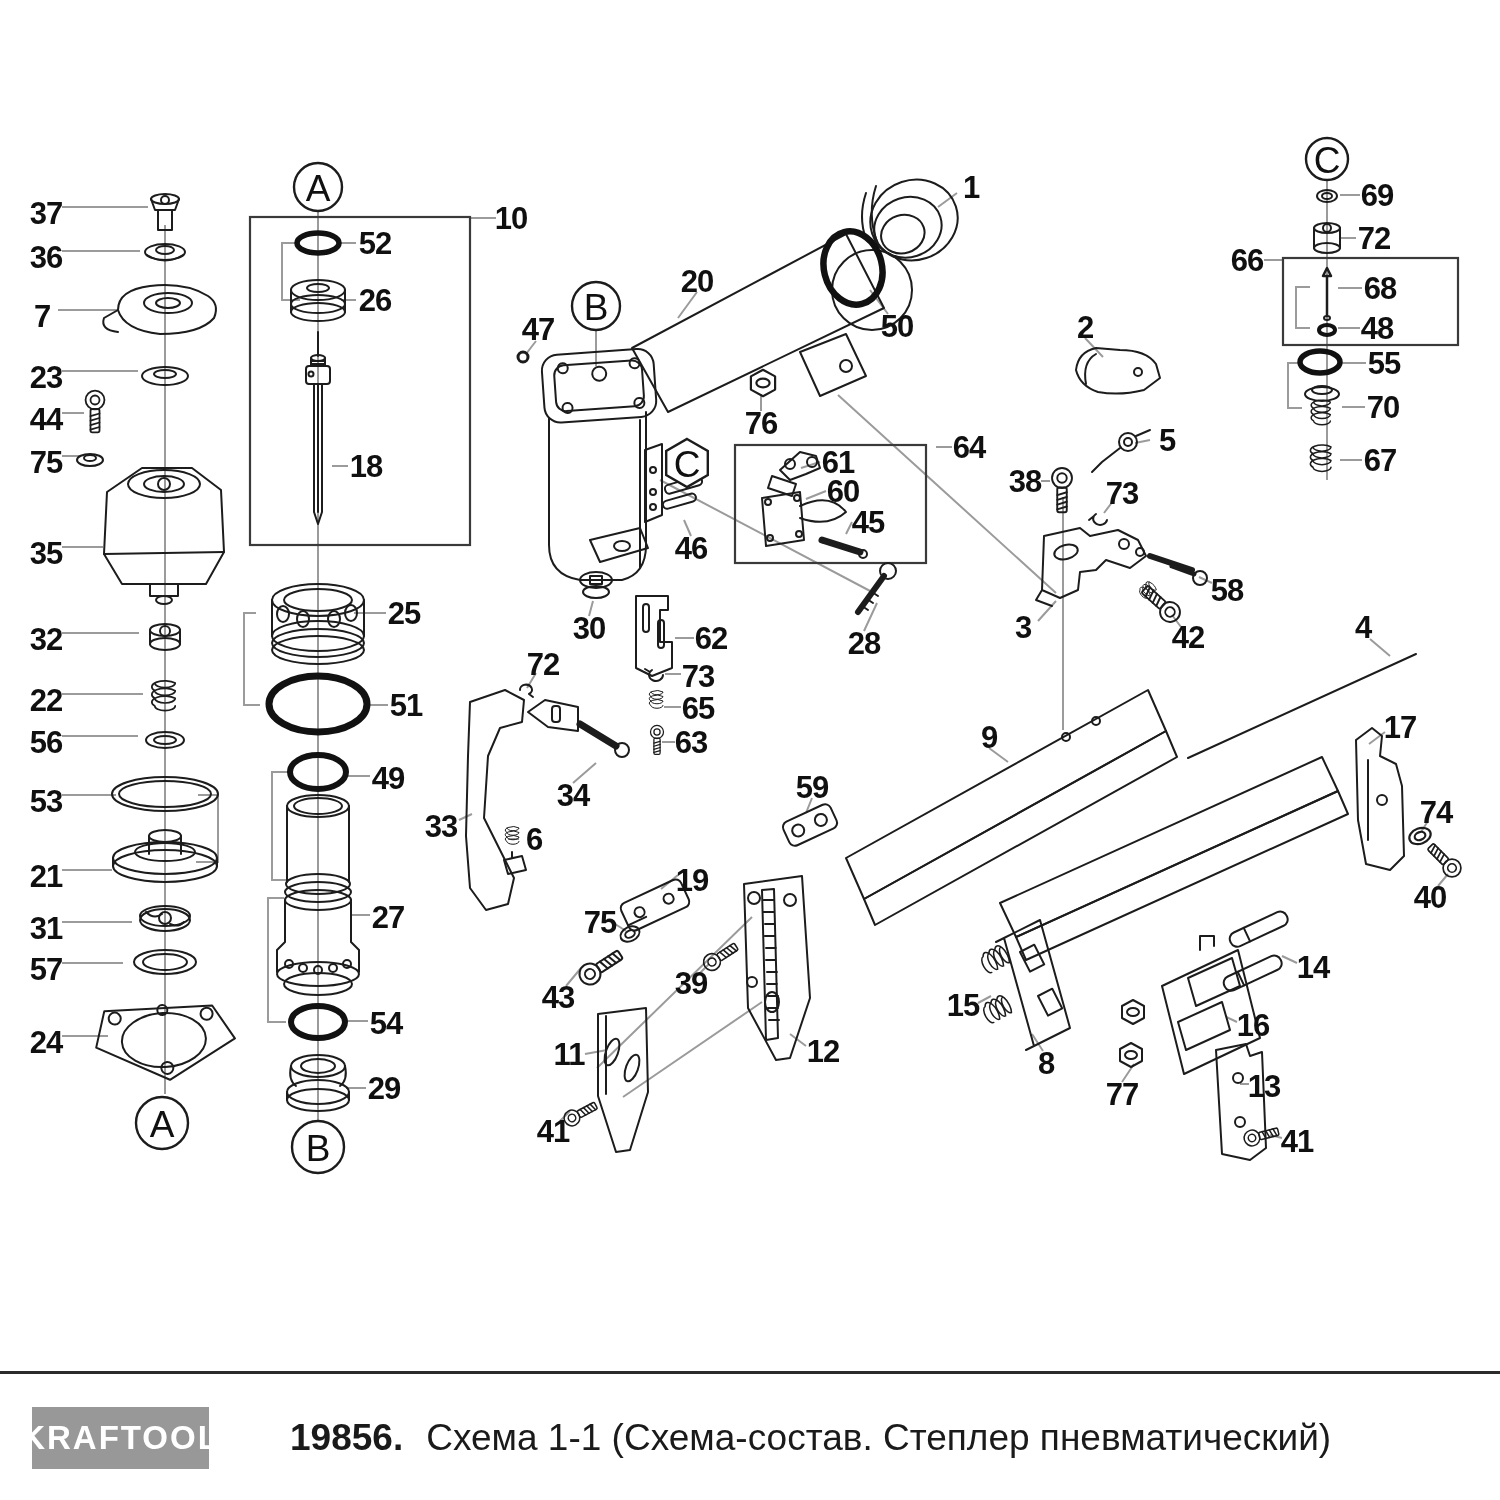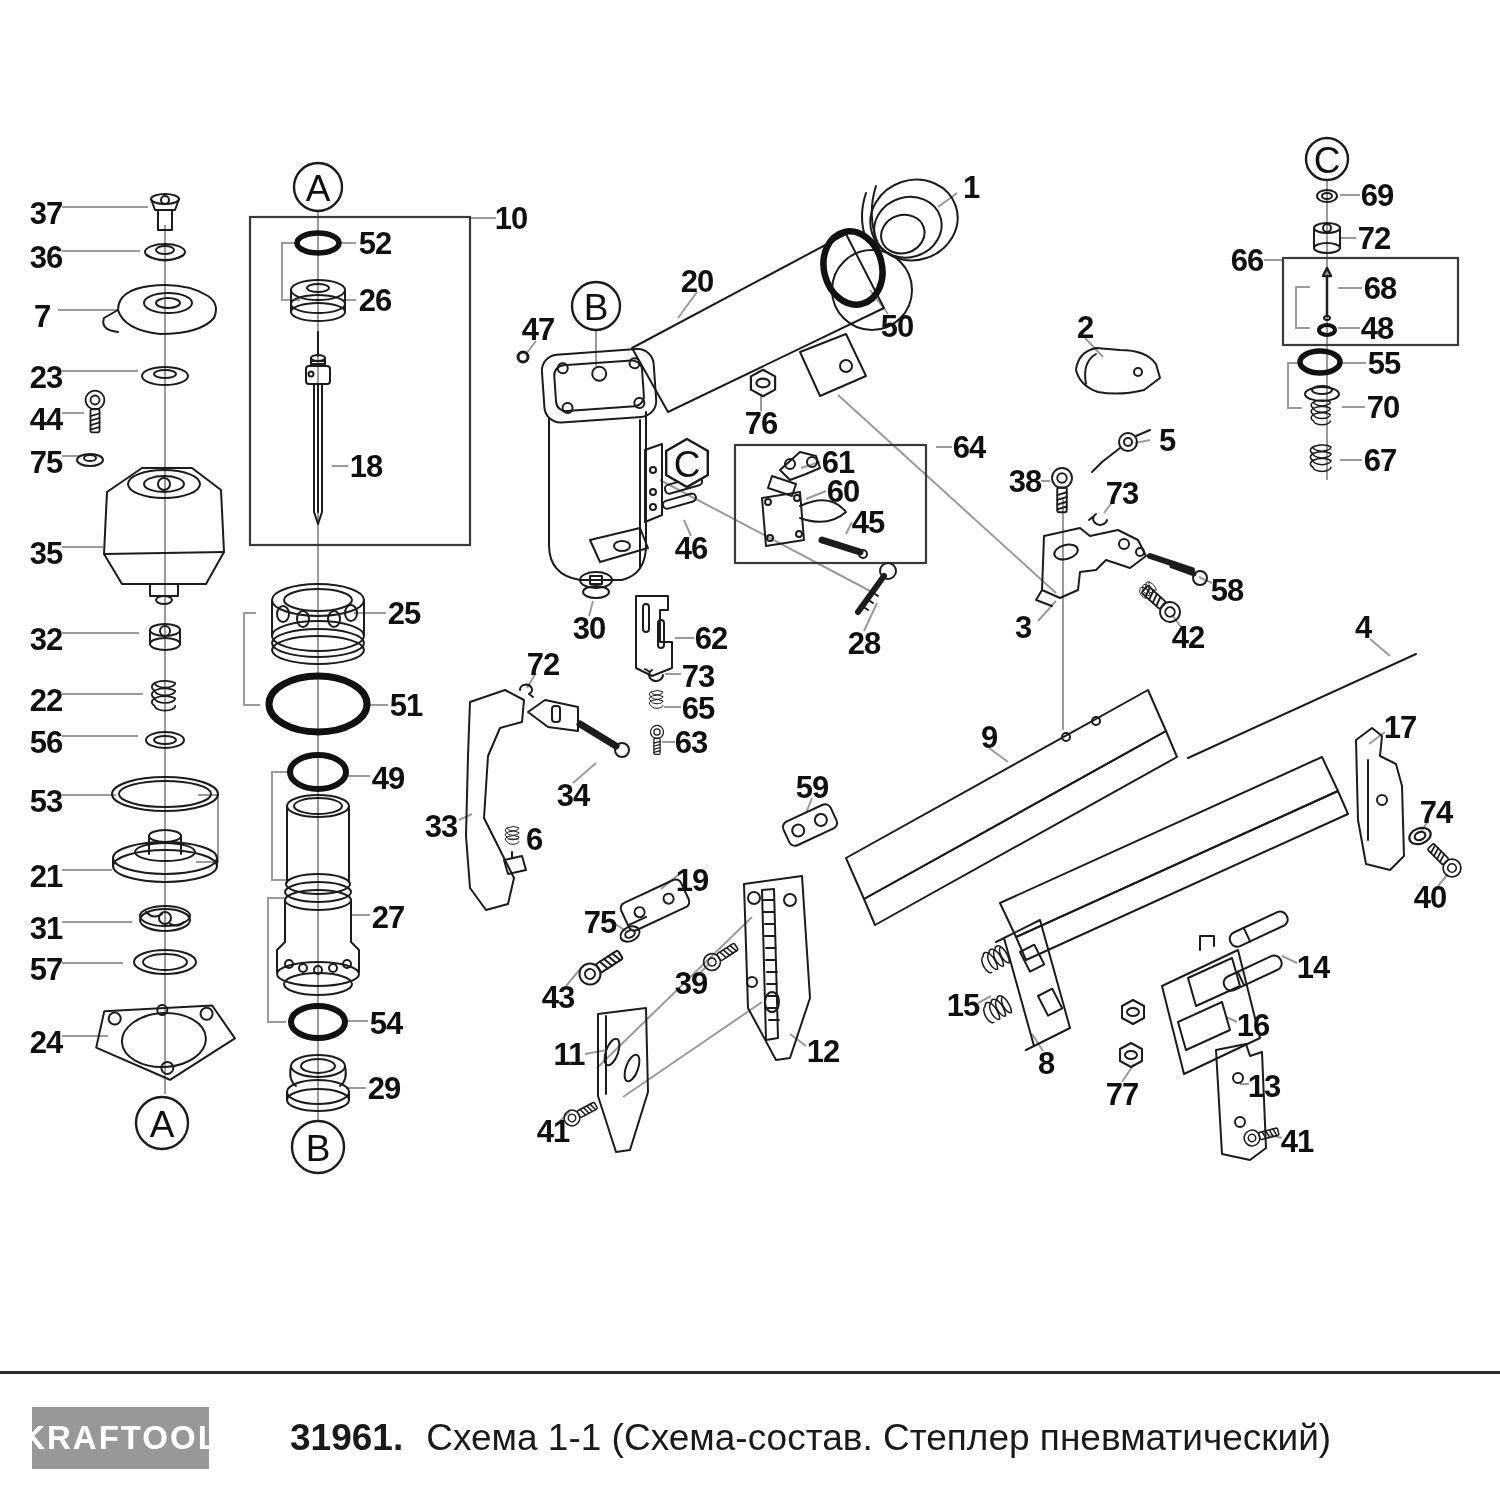--- a/index.html
+++ b/index.html
@@ -437,17 +437,17 @@
         <text x="1377" y="328" class="plabel">48</text>
         <text x="1384" y="363" class="plabel">55</text>
         <text x="1383" y="407" class="plabel">70</text>
         <text x="1380" y="460" class="plabel">67</text>
       </g>
 </svg>
 
 <div class="footer">
   <div class="logo" style="background: rgb(152, 152, 152); color: rgb(255, 255, 255);">KRAFTOOL</div>
   <div class="caption">
-    <span class="art">31961.</span><span class="ttl">Схема 1-1 (Схема-состав. Степлер пневматический)</span>
+    <span class="art">19856.</span><span class="ttl">Схема 1-1 (Схема-состав. Степлер пневматический)</span>
   </div>
 </div>
 
 </div>
 
 </body></html>

